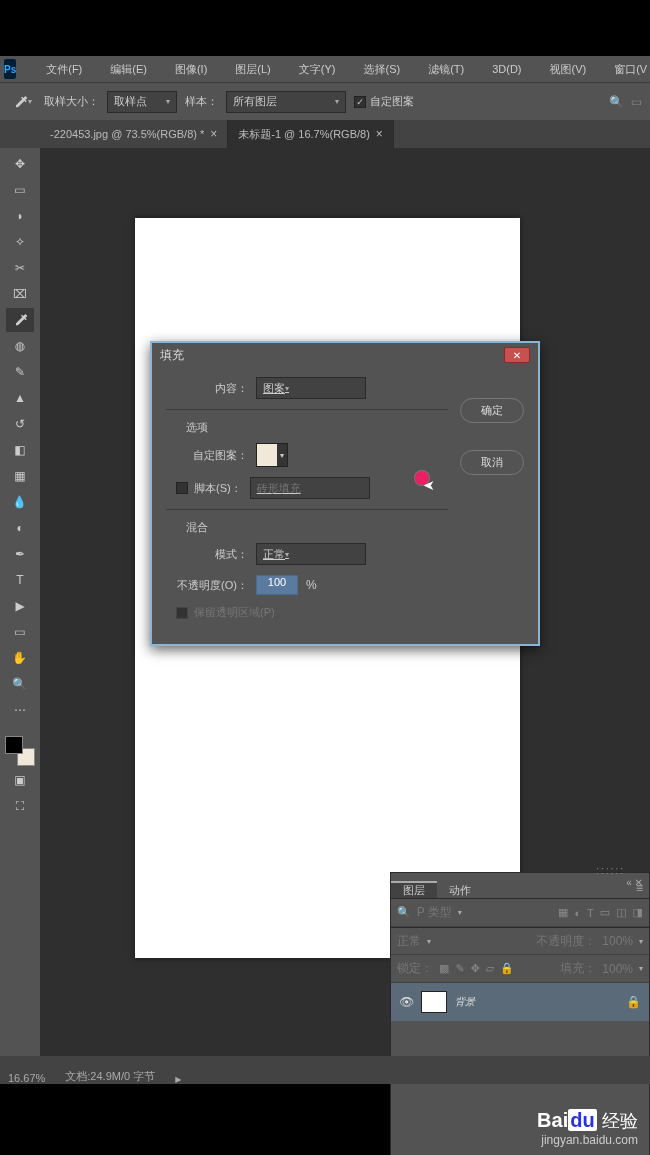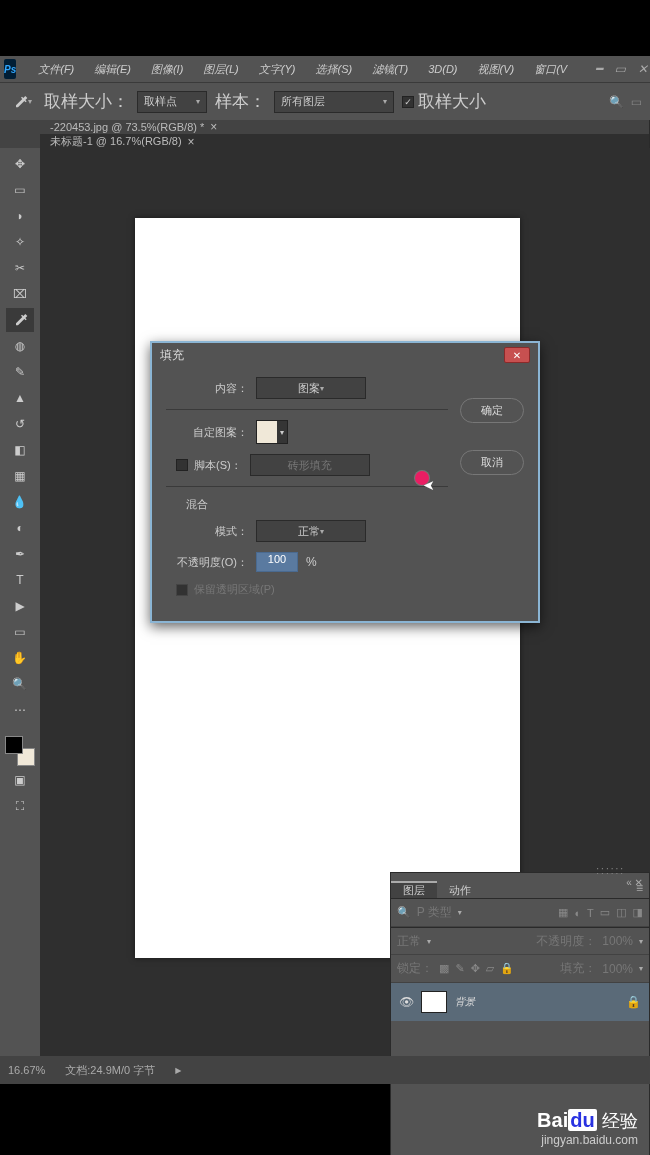--- a/index.html
+++ b/index.html
@@ -1,29 +1,29 @@
 <!DOCTYPE html>
 <html><head>
 <meta charset="utf-8">
 <style>
   * { box-sizing: border-box; margin: 0; padding: 0; }
   body { width: 650px; height: 1155px; background: #000; font-family: "Microsoft YaHei", Arial, sans-serif; font-size: 12px; color: #ccc; position: relative; overflow: hidden; }
   .app { position: absolute; top: 56px; left: 0; width: 650px; height: 1028px; background: #535353; }
-  .titlebar { height: 26px; background: #535353; display: flex; align-items: center; padding: 0 4px; gap: 12px; font-style: italic; }
+  .titlebar { height: 26px; background: #535353; display: flex; align-items: center; padding: 0 4px; gap: 20px; }
   .ps-logo { width: 20px; height: 20px; background: #001e36; display: flex; align-items: center; justify-content: center; color: #31a8ff; font-weight: bold; font-size: 10px; border-radius: 2px; margin-right: 6px; }
   .menu-item { padding: 4px 4px; color: #ccc; cursor: default; white-space: nowrap; font-size: 11px; }
   .menu-spacer { flex: 1; }
   .window-btn { width: 24px; height: 18px; display: flex; align-items: center; justify-content: center; color: #aaa; }
   .options-bar { height: 38px; background: #535353; border-top: 1px solid #3a3a3a; display: flex; align-items: center; padding: 0 8px; gap: 8px; }
   .tool-preset { width: 28px; height: 24px; display:flex; align-items:center; justify-content:center; }
-  .options-label { color: #ccc; font-size: 17px; }
+  .options-label { color: #ccc; font-size: 11px; }
   .options-select { background: #424242; border: 1px solid #2a2a2a; height: 22px; min-width: 70px; padding: 0 6px; display: flex; align-items: center; justify-content: space-between; gap: 6px; font-size: 11px; color:#ccc; }
   .options-select.wide { min-width: 120px; }
   .checkbox { width: 12px; height: 12px; background: #323232; border: 1px solid #222; display:inline-flex; align-items:center; justify-content:center; font-size:9px; }
-  .tab-bar { height: 28px; background: #434343; display: flex; align-items: stretch; padding-left: 40px; flex-direction: column; }
+  .tab-bar { height: 28px; background: #434343; display: flex; align-items: stretch; padding-left: 40px; }
   .tab { padding: 0 10px; display: flex; align-items: center; gap: 6px; color: #bbb; font-size: 11px; border-right: 1px solid #2a2a2a; }
   .tab.active { background: #2f2f2f; }
   .tab-close { font-size: 12px; }
   .workspace { position: absolute; top: 92px; left: 40px; right: 0; bottom: 28px; background: #2f2f2f; }
   .toolbox { position: absolute; top: 92px; left: 0; width: 40px; bottom: 28px; background: #535353; display: flex; flex-direction: column; align-items: center; padding-top: 4px; gap: 2px; }
   .tool { width: 28px; height: 24px; display:flex; align-items:center; justify-content:center; color: #ccc; }
   .tool.active { background: #3a3a3a; }
   .color-swatches { margin-top: 12px; position: relative; width: 30px; height: 30px; }
   .swatch-fg { position: absolute; width: 18px; height: 18px; background: #000; border: 1px solid #888; top: 0; left: 0; }
   .swatch-bg { position: absolute; width: 18px; height: 18px; background: #f0e8d8; border: 1px solid #888; bottom: 0; right: 0; }
@@ -32,21 +32,21 @@
   .dialog-title { height: 24px; background: #535353; padding: 0 8px; display: flex; align-items: center; justify-content: space-between; font-size: 12px; color:#ddd;gap:38px;}
   .dialog-close { width: 26px; height: 16px; background: #c75050; border:1px solid #8a2a2a; display:flex; align-items:center; justify-content:center; color:#fff; font-size:10px; border-radius:2px;}
   .dialog-body { padding: 10px 14px 14px; display:flex; gap:12px; }
   .dialog-left { flex:1; }
   .dialog-right { width: 64px; display:flex; flex-direction:column; gap:10px; padding-top: 4px;}
   .dialog-row { display:flex; align-items:center; margin-bottom:10px; }
   .dialog-label { width: 90px; text-align:right; padding-right: 8px; font-size: 11px; color:#ccc; }
   .dialog-label.dim { color:#777; }
   .dialog-sep { border-top: 1px solid #3a3a3a; margin: 6px 0 10px; }
   .dialog-section-label { font-size: 11px; color:#ccc; margin-bottom:8px; padding-left: 20px;}
-  .dialog-select { background:#424242; border:1px solid #2a2a2a; height:22px; min-width:110px; padding:0 6px; display:flex; align-items:center; justify-content:center; font-size:11px; color:#ccc;}
+  .dialog-select { background:#424242; border:1px solid #2a2a2a; height:22px; min-width:110px; padding:0 6px; display:flex; align-items:center; justify-content:flex-start; font-size:11px; color:#ccc;text-decoration:underline;}
   .pattern-picker { width:32px; height:24px; background:#f0e8d8; border:1px solid #222; display:flex; align-items:center; }
   .pattern-picker .arrow { width:10px; height:100%; background:#353535; display:flex; align-items:center; justify-content:center; font-size:8px;}
   .pattern-cursor { position:absolute; width:14px; height:14px; border-radius:50%; background:#e91e63; left: 263px; top: 128px; box-shadow: 0 0 0 1px rgba(255,255,255,.2);}
   .cursor-arrow { position:absolute; left:271px; top:134px; color:#fff; font-size:14px; transform:scaleX(-1);}
   .dialog-input { background:#424242; border:1px solid #2a2a2a; width:42px; height:20px; color:#fff; text-align:center; font-size:11px;}
   .dialog-input.selected { background:#5a7aa0; border:1px solid #4a6a90;}
   .dialog-btn { background:#535353; border:1px solid #777; border-radius:14px; padding:4px 0; text-align:center; font-size:11px; color:#ddd;margin-top:17px;}
   .layers-panel { position: absolute; top: 724px; right: 0; width: 260px; height:360px; background: #535353; border:1px solid #2a2a2a; }
   .panel-tab-bar { height:26px; display:flex; align-items:flex-end; border-bottom:1px solid #2a2a2a; position:relative;}
   .panel-tab { padding:0 12px; display:flex; align-items:center; font-size:11px; color:#ccc;}
@@ -55,21 +55,21 @@
   .panel-close { position:absolute; right:6px; top:4px; color:#aaa; font-size:10px;}
   .panel-menu { position:absolute; right:6px; top:8px; color:#aaa;}
   .panel-row { height:28px; display:flex; align-items:center; padding:0 6px; gap:6px; border-bottom:1px solid #424242;}
   .panel-row .icon { color:#888; font-size:11px;}
   .blend-row { border-top:1px solid #2a2a2a;}
   .layer-item { height:38px; display:flex; align-items:center; padding:0 8px; gap:8px; background:#5a6a78;}
   .layer-eye { width:14px; color:#ddd;}
   .layer-thumb { width:26px; height:22px; background:#fff; border:1px solid #222;}
   .layer-name { font-size:10px; font-style:italic; color:#ddd; flex:1;}
   .layer-lock { color:#aaa;}
-  .status-bar { position:absolute; bottom:0; left:0; right:0; height:28px; background:#434343; display:flex; align-items:center; padding:0 8px; gap:20px; font-size:11px; color:#aaa;}
+  .status-bar { position:absolute; bottom:0; left:0; right:0; height:28px; background:#434343; display:flex; align-items:flex-end; padding:0 8px; gap:20px; font-size:11px; color:#aaa;}
   .watermark { position:absolute; bottom:8px; right:12px; text-align:right;}
   .watermark .logo { color:#fff; font-size:20px; font-weight:bold;}
   .watermark .logo span.d { background:#fff; color:#2932e1; padding:0 2px; border-radius:2px;}
   .watermark .suffix { color:#fff; font-size:18px; margin-left:2px;}
   .watermark .url { color:#ccc; font-size:12px;}
   .dimmed { color:#777;}
   .chev { font-size:8px; color:#aaa;}
   svg.ic { width:16px; height:16px; }
   .flex-end { margin-left:auto; }
 </style>
@@ -108,21 +108,21 @@
       <span>取样点</span>
         <span class="chev">▾</span>
     </div>
     <span class="options-label">样本：</span>
     <div class="options-select wide">
       <span>所有图层</span>
         <span class="chev">▾</span>
     </div>
     <label style="display:flex; align-items:center; gap:4px;">
       <span class="checkbox">✓</span>
-      <span class="options-label">取样大小</span>
+      <span class="options-label">自定图案</span>
     </label>
     <div class="flex-end" style="display:flex; gap:6px;">
       <div style="color:#888;">🔍</div>
       <div style="color:#888;">▭</div>
     </div>
   </div>
 
   <div class="tab-bar">
     <div class="tab">
       <span>-220453.jpg @ 73.5%(RGB/8) *</span>
@@ -180,20 +180,21 @@
       <div class="dialog-body">
         <div class="dialog-left">
           <div class="dialog-row">
             <span class="dialog-label">内容：</span>
             <div class="dialog-select">
               <span>图案</span>
                 <span class="chev">▾</span>
             </div>
           </div>
           <div class="dialog-sep"></div>
+          <div class="dialog-section-label">选项</div>
           <div class="dialog-row">
             <span class="dialog-label">自定图案：</span>
             <div class="pattern-picker">
               <div style="flex:1;"></div>
               <div class="arrow">▾</div>
             </div>
           </div>
           <div class="dialog-row">
             <span class="checkbox" style="margin-left:10px;"></span>
             <span class="dialog-label" style="width:auto; padding:0 8px 0 6px;">脚本(S)：</span>

